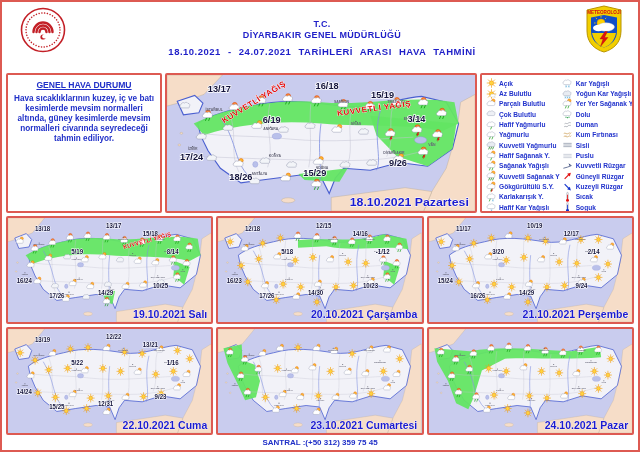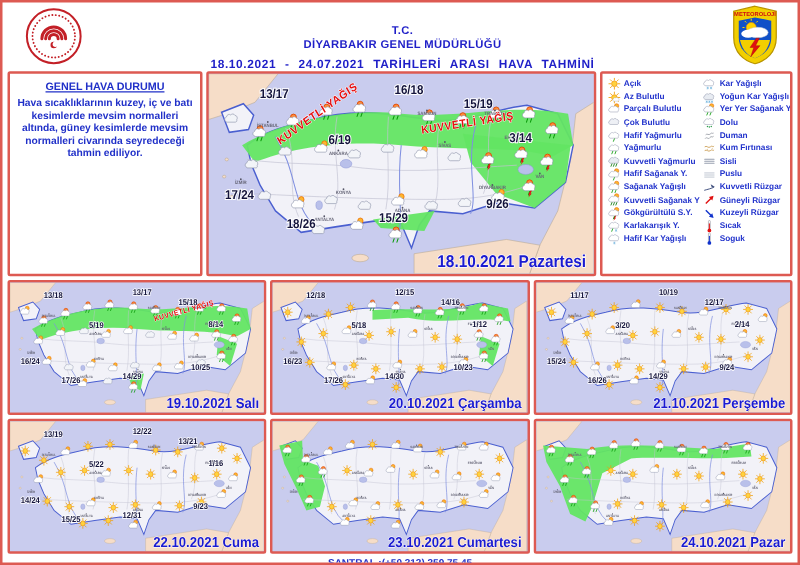--- a/index.html
+++ b/index.html
@@ -6,21 +6,21 @@
   body{font-family:"Liberation Sans",sans-serif;}
   .page{position:relative;width:640px;height:452px;box-sizing:border-box;background:#fff;
         border:2px solid #dd5a52;padding:2px 4px;overflow:hidden;}
   header{display:flex;align-items:flex-end;height:53px;}
   .logo-left{width:60px;padding:3px 0 0 14px;}
   .titles{flex:1;text-align:center;color:#1f1fc8;font-weight:bold;padding-top:4px;}
   .t1{font-size:9px;line-height:10.5px;letter-spacing:.3px;}
   .t2{font-size:9.5px;margin-top:6px;letter-spacing:.5px;word-spacing:4px;}
   .logo-right{width:60px;text-align:right;padding:2px 10px 0 0;}
   .row{display:flex;gap:3px;margin-top:3px;}
-  .row1{height:164px;margin-top:0;}
+  .row1{height:140px;margin-top:16px;}
   .maprow{height:108px;}
   .panel{border:2px solid #dd5a52;box-sizing:border-box;background:#fff;border-radius:2px;}
   .genel{width:156px;padding:3px 4px;color:#2030c8;}
   .genel h2{font-size:8.6px;text-align:center;text-decoration:underline;margin:2px 0 4px;color:#2030c8;}
   .genel p{font-size:8.2px;font-weight:bold;text-align:center;line-height:10px;margin:0;}
   .mappanel{position:relative;overflow:hidden;background:#c9ccee;text-align:center;}
   .main{width:312px;}
   .legend{flex:1;display:flex;padding:3px 2px 0 3px;gap:2px;overflow:hidden;}
   .lcol{flex:1;}
   .litem{display:flex;align-items:center;height:10.35px;gap:2px;color:#2233cc;font-weight:bold;

